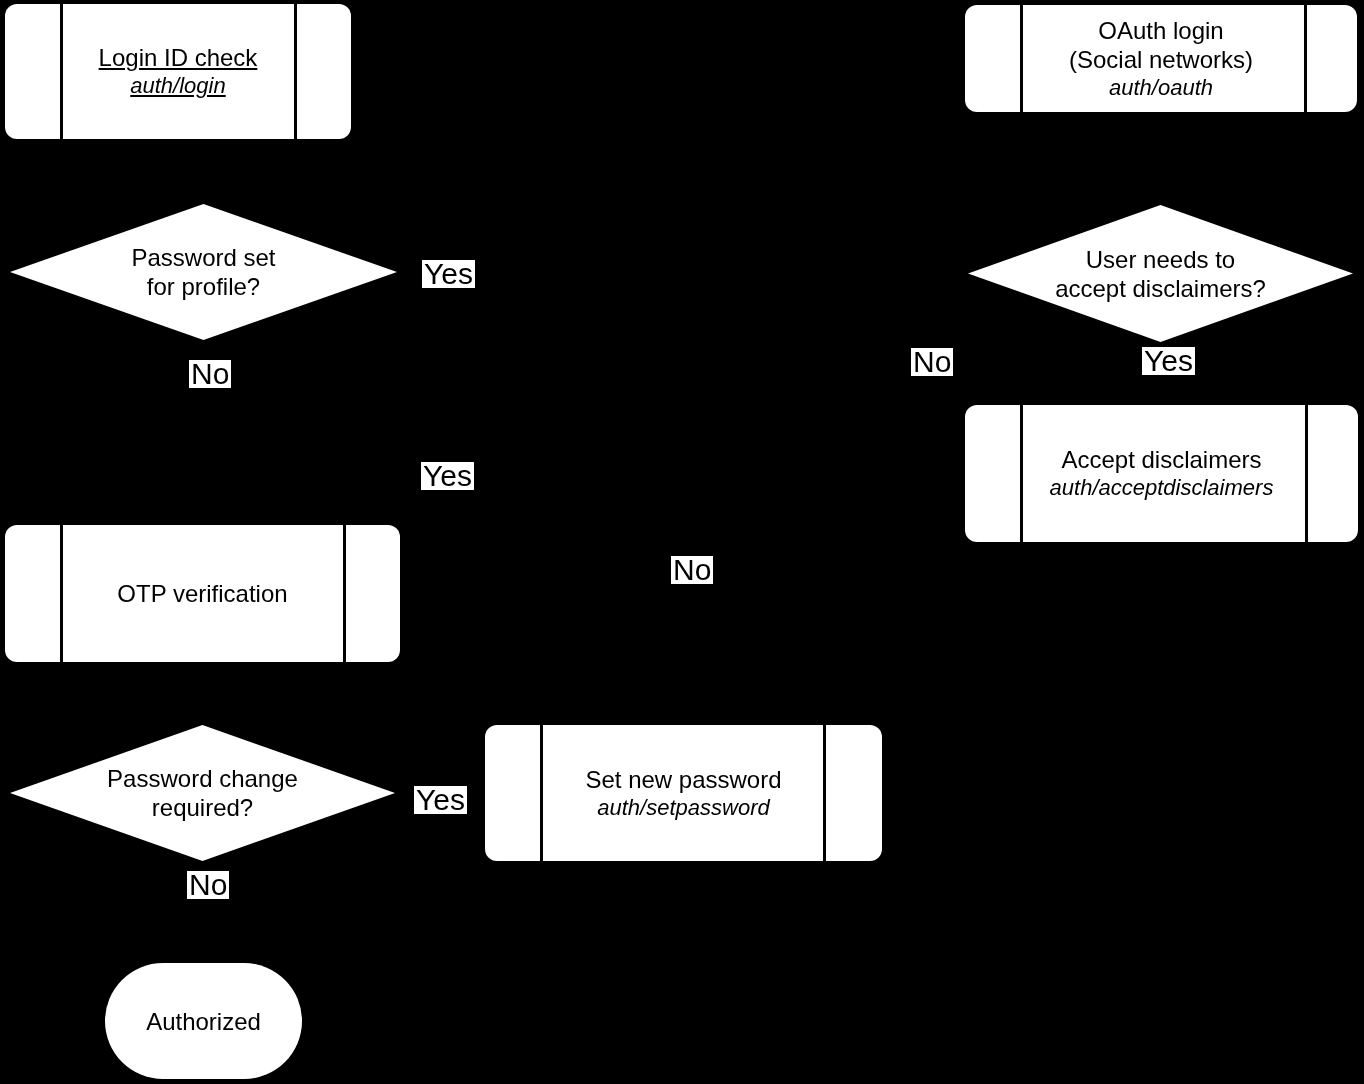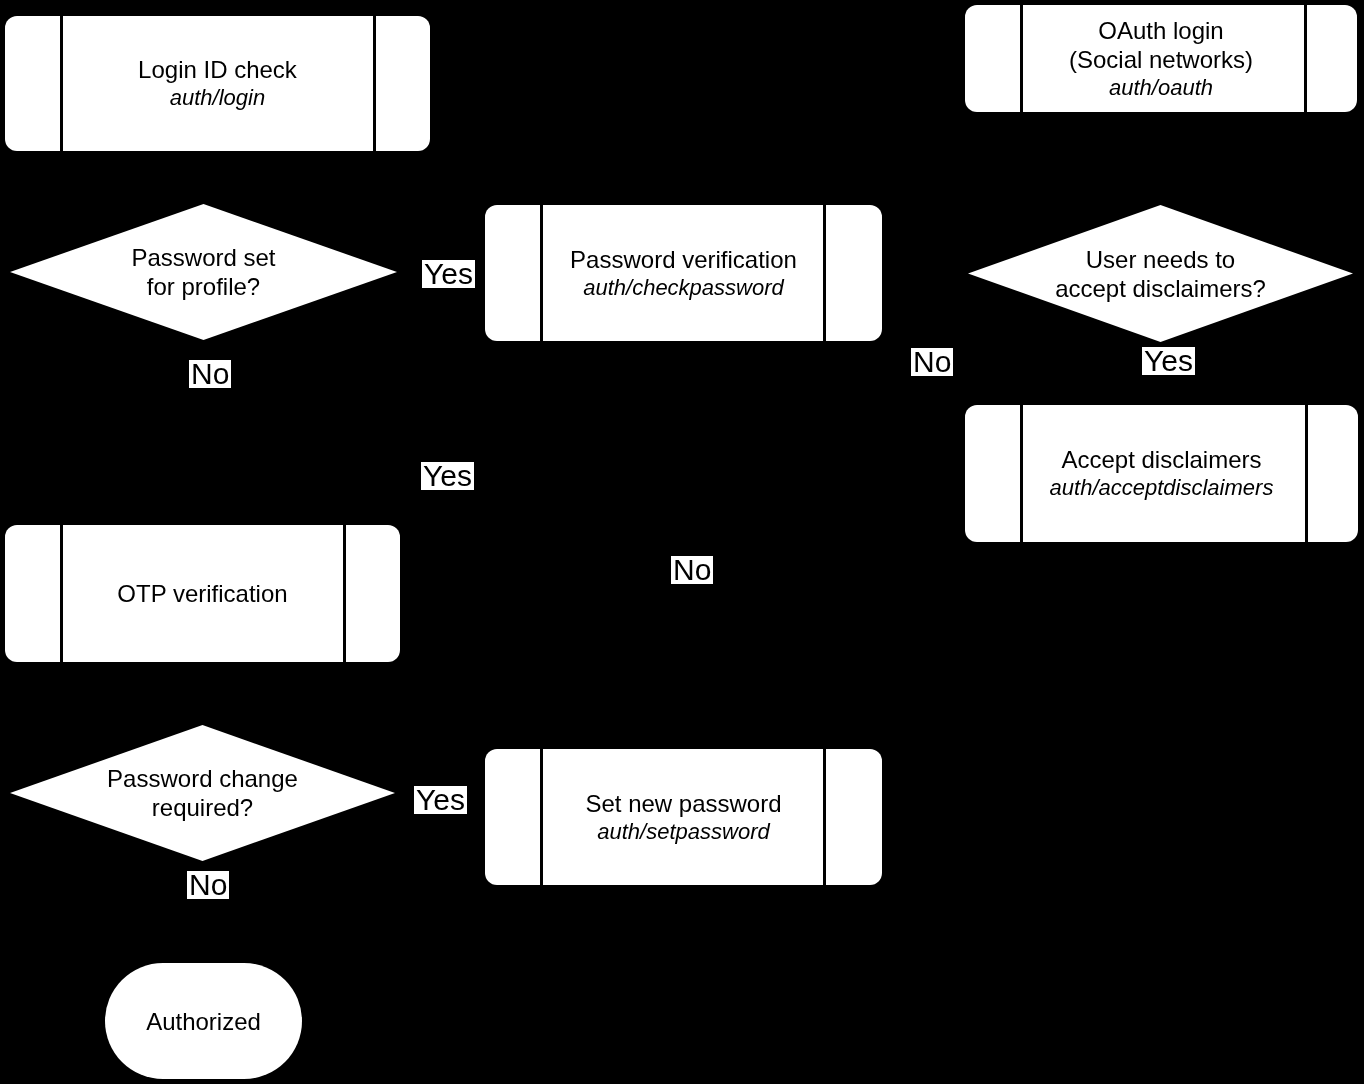--- a/index.html
+++ b/index.html
@@ -61,46 +61,40 @@
     line-height: 28px;
     padding: 0 2px;
     white-space: nowrap;
   }
 </style>
 </head>
 <body>
 
 <div class="stage">
 
-  <div class="node subroutine" style="left:5px; top:16px; width:425px; height:135px;">
+  <div class="node subroutine" style="left:5px; top:4px; width:346px; height:135px;text-decoration:underline;">
     <span class="bar" style="left:55px;"></span>
     <span class="bar" style="right:54px;"></span>
     <div class="title">Login ID check</div>
     <div class="paths">auth/login</div>
   </div>
 
   <div class="node subroutine" style="left:965px; top:5px; width:392px; height:107px;">
     <span class="bar" style="left:55px;"></span>
     <span class="bar" style="right:50px;"></span>
     <div class="title">OAuth login
 (Social networks)</div>
     <div class="paths">auth/oauth</div>
   </div>
 
   <div class="node diamond" style="left:10px; top:204px; width:387px; height:136px;">
     <div class="title">Password set
 for profile?</div>
   </div>
 
-  <div class="node subroutine" style="left:485px; top:205px; width:397px; height:136px;">
-    <span class="bar" style="left:55px;"></span>
-    <span class="bar" style="right:56px;"></span>
-    <div class="title">Password verification</div>
-    <div class="paths">auth/checkpassword</div>
-  </div>
 
   <div class="node diamond" style="left:968px; top:205px; width:385px; height:137px;">
     <div class="title">User needs to
 accept disclaimers?</div>
   </div>
 
 
   <div class="node subroutine" style="left:965px; top:405px; width:393px; height:137px;">
     <span class="bar" style="left:55px;"></span>
     <span class="bar" style="right:50px;"></span>
@@ -112,21 +106,21 @@
     <span class="bar" style="left:55px;"></span>
     <span class="bar" style="right:54px;"></span>
     <div class="title">OTP verification</div>
   </div>
 
   <div class="node diamond" style="left:10px; top:725px; width:385px; height:136px;">
     <div class="title">Password change
 required?</div>
   </div>
 
-  <div class="node subroutine" style="left:485px; top:725px; width:397px; height:136px;margin-top:24px;">
+  <div class="node subroutine" style="left:485px; top:725px; width:397px; height:136px;">
     <span class="bar" style="left:55px;"></span>
     <span class="bar" style="right:56px;"></span>
     <div class="title">Set new password</div>
     <div class="paths">auth/setpassword</div>
   </div>
 
   <div class="node pill" style="left:105px; top:963px; width:197px; height:116px;">
     <div class="title">Authorized</div>
   </div>
 

